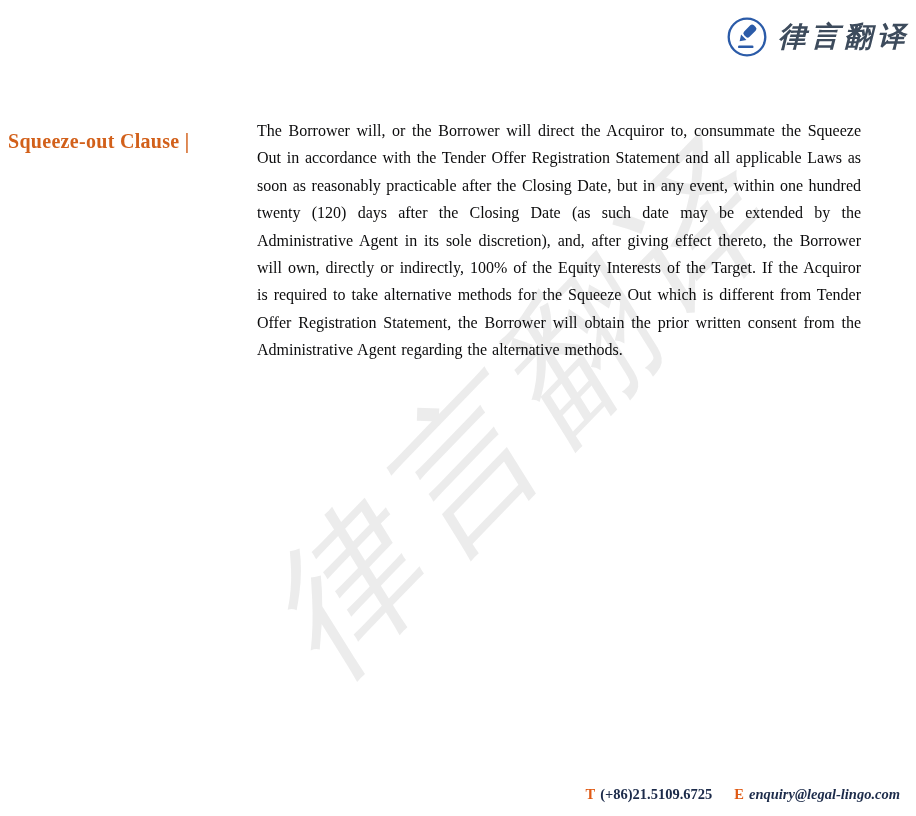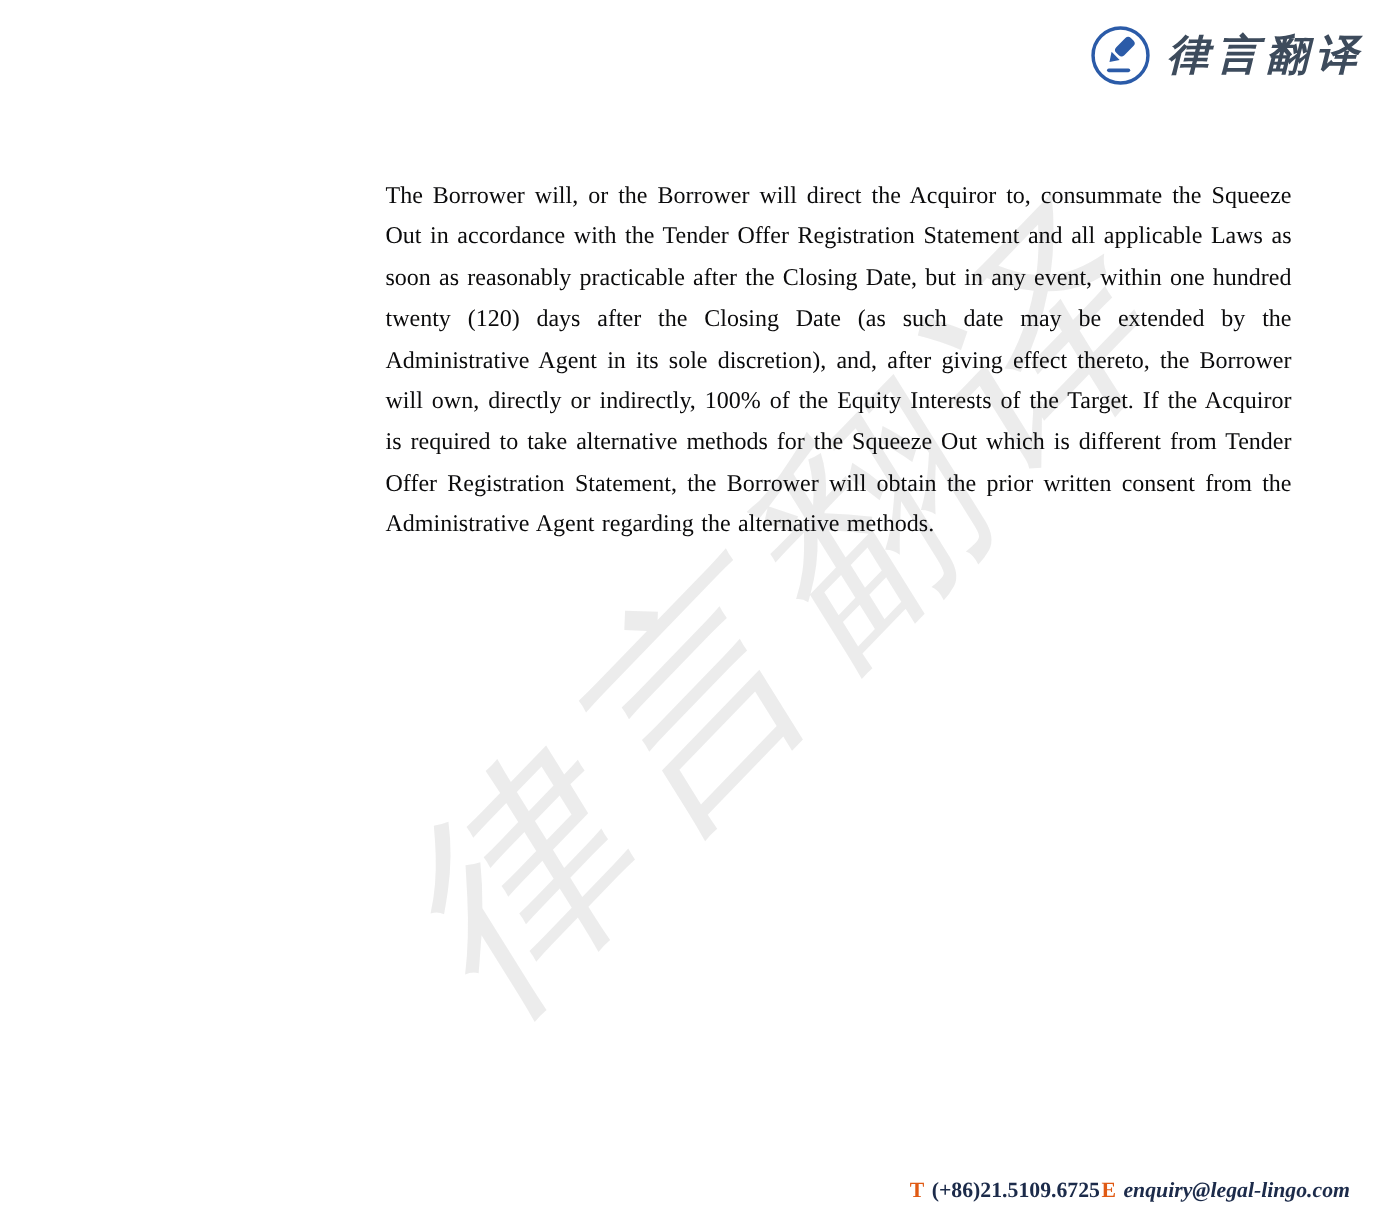--- a/index.html
+++ b/index.html
@@ -105,21 +105,21 @@
     position: absolute;
     top: 786px;
     right: 16px;
     font-size: 14.5px;
     font-weight: bold;
     color: #1c2b4a;
     z-index: 2;
     white-space: nowrap;
   }
   .footer .contact-label { color: #e05a14; margin-right: 5px; }
-  .footer .contact-value { margin-right: 1px; }
+  .footer .contact-value { margin-right: 22px; }
   .footer .contact-value:last-child { margin-right: 0; font-style: italic; }
 </style>
 </head>
 <body>
 
 <div class="watermark">律言翻译</div>
 
 <div class="logo">
   <span class="logo-icon">
     <svg viewBox="0 0 40 40" xmlns="http://www.w3.org/2000/svg">
@@ -130,20 +130,21 @@
           <polygon points="16.2,21.6 23.8,21.6 20,27.4"></polygon>
         </g>
         <rect x="11" y="28.6" width="15.5" height="2.5" rx="1.2"></rect>
       </g>
     </svg>
   </span>
   <span class="logo-name">律言翻译</span>
 </div>
 
 <div class="clause-heading">
+  <div class="clause-title-en">Squeeze-out Clause |</div>
 </div>
 
 <div class="body-col">
   <p class="para-en">The Borrower will, or the Borrower will direct the Acquiror to, consummate the Squeeze Out in accordance with the Tender Offer Registration Statement and all applicable Laws as soon as reasonably practicable after the Closing Date, but in any event, within one hundred twenty (120) days after the Closing Date (as such date may be extended by the Administrative Agent in its sole discretion), and, after giving effect thereto, the Borrower will own, directly or indirectly, 100% of the Equity Interests of the Target. If the Acquiror is required to take alternative methods for the Squeeze Out which is different from Tender Offer Registration Statement, the Borrower will obtain the prior written consent from the Administrative Agent regarding the alternative methods.</p>
 </div>
 
 <div class="footer">
   <span class="contact-label">T</span><span class="contact-value">(+86)21.5109.6725</span><span class="contact-label">E</span><span class="contact-value">enquiry@legal-lingo.com</span>
 </div>
 

